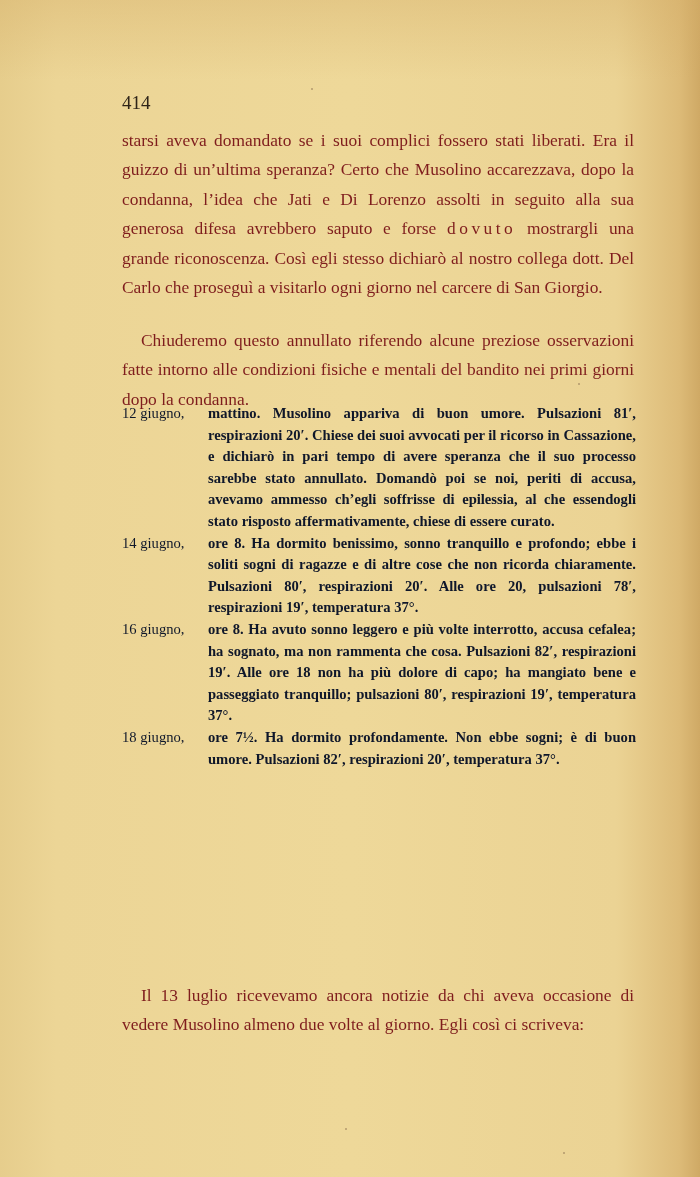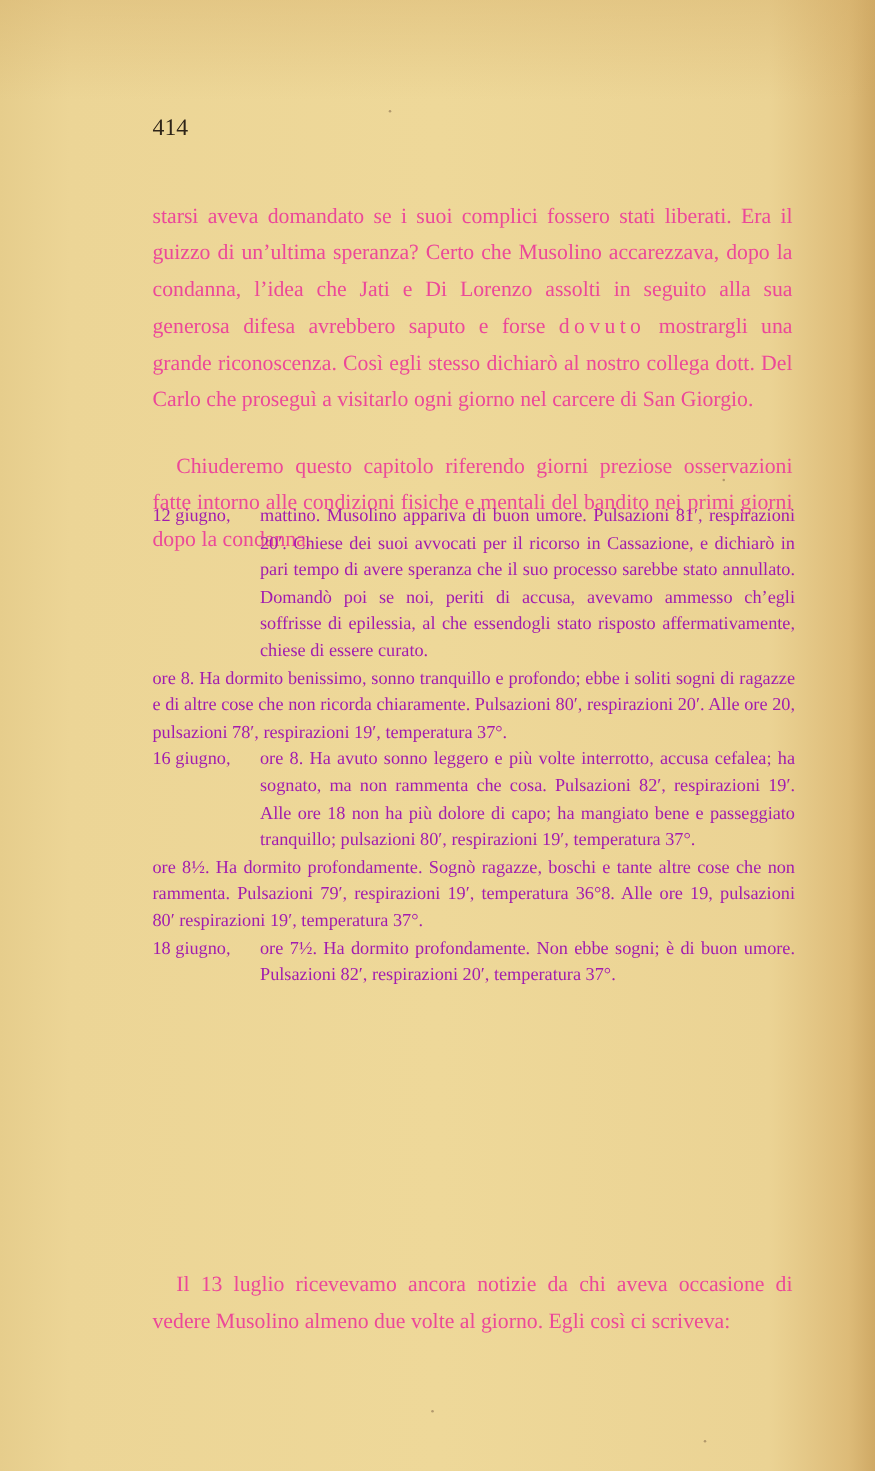--- a/index.html
+++ b/index.html
@@ -46,22 +46,21 @@
       top: 2px;
     }
     .body-text {
       position: absolute;
       left: 122px;
       width: 512px;
       font-family: "Liberation Serif", serif;
       font-size: 17.4px;
       line-height: 29.4px;
       text-align: justify;
-      color: #ec4899;
-      margin-top: 32px;
+      color: #7f1d1d;
     }
     .body-text p {
       margin: 0;
       text-indent: 0;
     }
     .body-text p.indent {
       text-indent: 19px;
     }
     .spaced {
       letter-spacing: 3.5px;
@@ -69,34 +68,35 @@
     .p1 { top: 126px; }
     .p2 { top: 326px; }
     .journal {
       position: absolute;
       left: 122px;
       top: 403px;
       width: 514px;
       font-family: "Liberation Serif", serif;
       font-size: 14.6px;
       line-height: 21.6px;
-      color: #a21caf;
+      color: #0f172a;
     }
     .entry {
       display: flex;
       margin: 0;
     }
     .entry-date {
       width: 86px;
       flex: 0 0 86px;
       white-space: nowrap;
     }
     .entry-text {
       flex: 1;
       text-align: justify;
+      font-weight: bold;
     }
     .p3 { top: 981px; }
     .speck {
       position: absolute;
       width: 2px; height: 2px;
       background: #8a7050;
       border-radius: 50%;
       opacity: 0.6;
     }
   </style>
@@ -107,37 +107,37 @@
 
 <div class="running-head">
   <span class="page-number">414</span>
 </div>
 
 <div class="body-text p1">
   <p><span>starsi aveva domandato se i suoi complici fossero stati liberati. Era il guizzo di un’ultima speranza? Certo che Musolino accarezzava, dopo la condanna, l’idea che Jati e Di Lorenzo assolti in seguito alla sua generosa difesa avrebbero saputo e forse </span><span class="spaced">dovuto</span><span> mostrargli una grande riconoscenza. Così egli stesso dichiarò al nostro collega dott. Del Carlo che proseguì a visitarlo ogni giorno nel carcere di San Giorgio.</span></p>
 </div>
 
 <div class="body-text p2">
-  <p class="indent">Chiuderemo questo capitolo riferendo giorni preziose osservazioni fatte intorno alle condizioni fisiche e mentali del bandito nei primi giorni dopo la condanna.</p>
+  <p class="indent">Chiuderemo questo annullato riferendo alcune preziose osservazioni fatte intorno alle condizioni fisiche e mentali del bandito nei primi giorni dopo la condanna.</p>
 </div>
 
 <div class="journal">
   <div class="entry">
     <span class="entry-date">12 giugno,</span>
     <span class="entry-text">mattino. Musolino appariva di buon umore. Pulsazioni 81′, respirazioni 20′. Chiese dei suoi avvocati per il ricorso in Cassazione, e dichiarò in pari tempo di avere speranza che il suo processo sarebbe stato annullato. Domandò poi se noi, periti di accusa, avevamo ammesso ch’egli soffrisse di epilessia, al che essendogli stato risposto affermativamente, chiese di essere curato.</span>
   </div>
   <div class="entry">
+    <span class="entry-date">14 giugno,</span>
     <span class="entry-text">ore 8. Ha dormito benissimo, sonno tranquillo e profondo; ebbe i soliti sogni di ragazze e di altre cose che non ricorda chiaramente. Pulsazioni 80′, respirazioni 20′. Alle ore 20, pulsazioni 78′, respirazioni 19′, temperatura 37°.</span>
   </div>
   <div class="entry">
     <span class="entry-date">16 giugno,</span>
     <span class="entry-text">ore 8. Ha avuto sonno leggero e più volte interrotto, accusa cefalea; ha sognato, ma non rammenta che cosa. Pulsazioni 82′, respirazioni 19′. Alle ore 18 non ha più dolore di capo; ha mangiato bene e passeggiato tranquillo; pulsazioni 80′, respirazioni 19′, temperatura 37°.</span>
   </div>
   <div class="entry">
-    <span class="entry-text">ore 8½. Ha dormito profondamente. Sognò ragazze, boschi e tante altre cose che non rammenta. Pulsazioni 79′, respirazioni 19′, temperatura 36°8. Alle ore 19, pulsazioni 80′ respirazioni 19′, temperatura 37°.</span>
   </div>
   <div class="entry">
     <span class="entry-date">18 giugno,</span>
     <span class="entry-text">ore 7½. Ha dormito profondamente. Non ebbe sogni; è di buon umore. Pulsazioni 82′, respirazioni 20′, temperatura 37°.</span>
   </div>
 </div>
 
 <div class="body-text p3">
   <p class="indent">Il 13 luglio ricevevamo ancora notizie da chi aveva occasione di vedere Musolino almeno due volte al giorno. Egli così ci scriveva:</p>
 </div>

